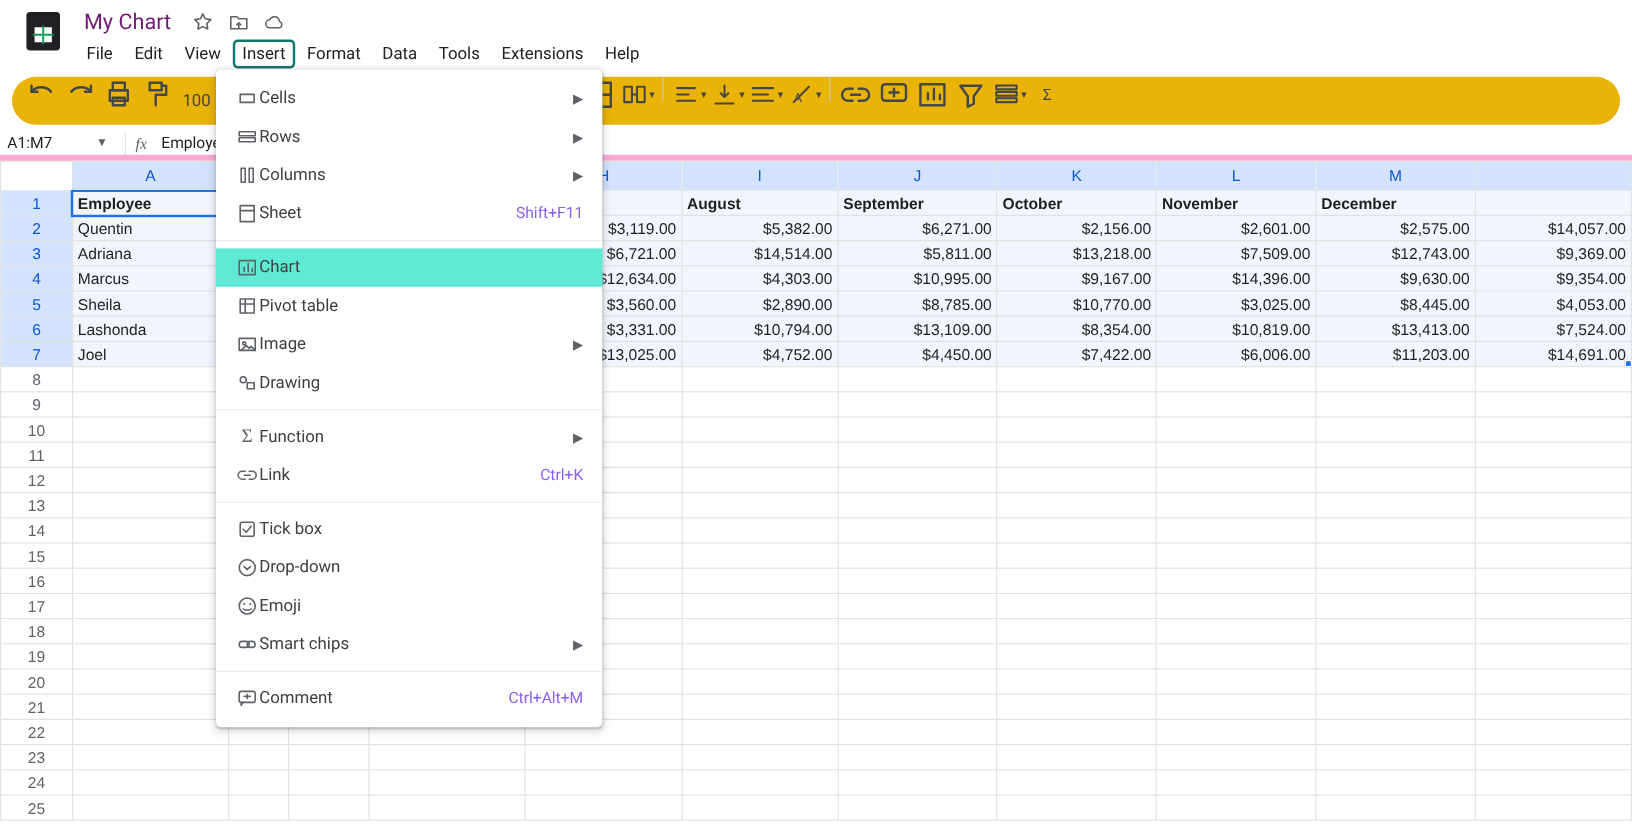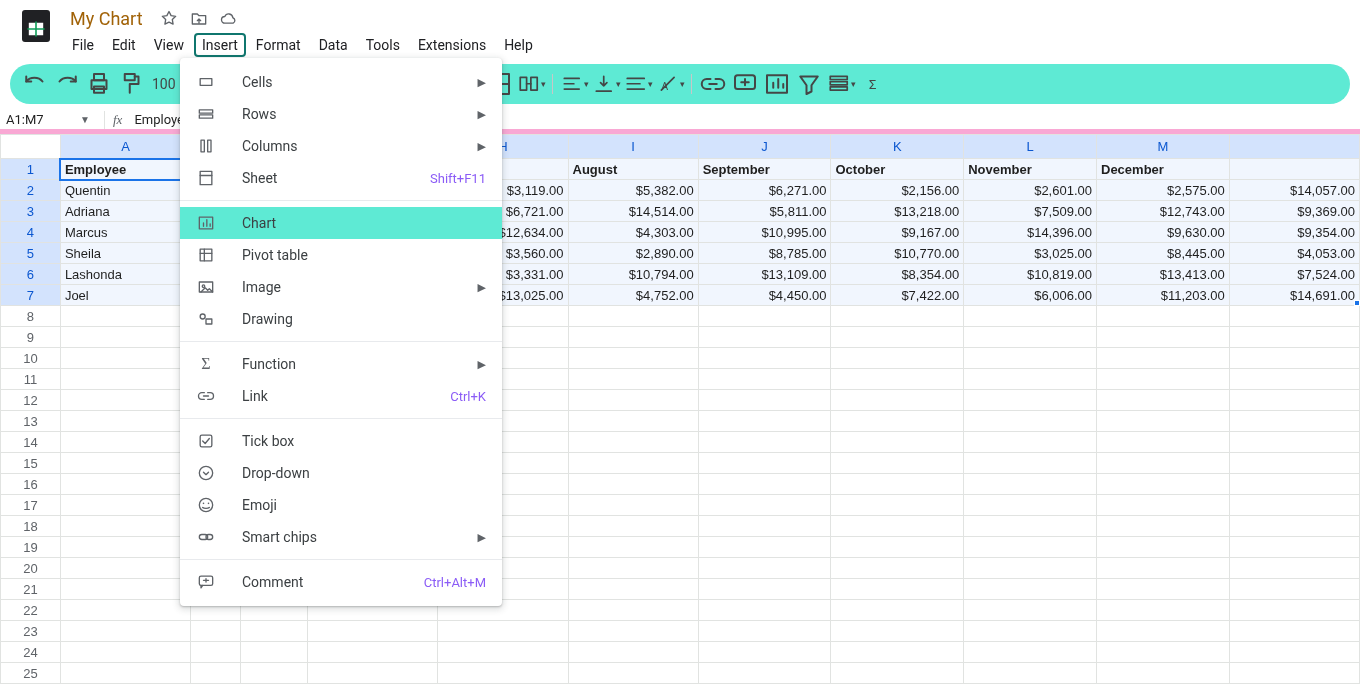--- a/index.html
+++ b/index.html
@@ -4,29 +4,29 @@
 <style>
   * { box-sizing: border-box; margin: 0; padding: 0; font-family: "Google Sans", Roboto, Arial, sans-serif; }
   body { width: 1360px; height: 693px; background: #fff; color: #202124; font-size: 13px; overflow: hidden; position: relative; }
 
   
   .header { display: flex; align-items: flex-start; padding: 6px 16px 0 16px; height: 60px; }
   .logo { width: 40px; height: 40px; margin-right: 8px; display:flex; align-items:center; justify-content:center; }
   .logo svg { width: 36px; height: 36px; }
   .title-area { display:flex; flex-direction:column; }
   .title-row { display:flex; align-items:center; gap:10px; }
-  .doc-title { font-size: 18px; color:#a16207; padding: 2px 6px; }
+  .doc-title { font-size: 18px; color:#701a75; padding: 2px 6px; }
   .title-icon { color:#5f6368; width:20px; height:20px; display:flex;align-items:center;justify-content:center; cursor:pointer; }
   .menubar { display:flex; gap:2px; margin-top:2px; }
   .menu-item { padding: 4px 8px; color:#202124; font-size:14px; border-radius:4px; cursor:pointer; }
   .menu-item.active { border: 2px solid #0f766e; border-radius:4px; padding:2px 6px; }
 
   
   .toolbar-wrap { padding: 4px 10px 6px 10px; }
-  .toolbar { background:#5eead4; border-radius: 24px; height:40px; display:flex; align-items:center; padding:0 10px; gap:2px; }
+  .toolbar { background:#eab308; border-radius: 24px; height:40px; display:flex; padding:0 10px; gap:2px; }
   .tb-btn { width:30px; height:30px; display:flex; align-items:center; justify-content:center; color:#444746; border-radius:4px; cursor:pointer; position:relative; }
   .tb-sep { width:1px; height:20px; background:#c7c7c7; margin:0 4px; }
   .zoom { font-size:14px; color:#444746; padding:0 4px; display:flex; align-items:center; gap:4px; }
   .fontsize { display:flex; align-items:center; gap:0; }
   .fontsize .sz { width:32px; height:22px; border:1px solid #747775; border-radius:4px; text-align:center; font-size:13px; display:flex;align-items:center;justify-content:center;}
   .tb-btn.bold { font-weight:bold; color:#1f1f1f; background:#d3e3fd; }
   .underline-a { position:relative; }
   .underline-a::after { content:""; position:absolute; left:4px; right:4px; bottom:3px; height:3px; background:#000; }
 
   
@@ -49,21 +49,21 @@
   thead th.corner { width:46px; background:#fff; }
   tr.hdr-row td { font-weight:bold; text-align:left; }
   tr.hdr-row td:first-of-type { }
   .col-A { width:100px; } .col-F{width:100px;} .col-G{width:100px;} .col-H{width:100px;} .col-I{width:102px;} .col-J{width:102px;} .col-K{width:102px;} .col-L{width:102px;} .col-M{width:100px;}
 
   
   .sel-handle { position:absolute; width:6px;height:6px;background:#1a73e8;border:1px solid #fff; right:-1px; bottom:-1px; }
 
   
   .dropdown { position:absolute; top:58px; left:180px; width:322px; background:#fff; border-radius:4px; box-shadow:0 2px 6px 2px rgba(60,64,67,.15),0 1px 2px rgba(60,64,67,.3); padding:8px 0; z-index:50; }
-  .dd-item { display:flex; align-items:center; height:32px; padding:0 16px; gap:26px; cursor:pointer; color:#3c4043; font-size:14px; position:relative;}
+  .dd-item { display:flex; align-items:center; height:32px; padding:0 16px; gap:0; cursor:pointer; color:#3c4043; font-size:14px; position:relative;}
   .dd-item.highlight { background:#5eead4; }
   .dd-item .ic { width:20px; height:20px; display:flex;align-items:center;justify-content:center; color:#5f6368; }
   .dd-item .lbl { flex:1; }
   .dd-item .shortcut { color:#8b5cf6; font-size:13px; }
   .dd-item .sub-arrow { color:#5f6368; font-size:11px; }
   .dd-sep { height:1px; background:#e8eaed; margin:6px 0; }
   .dd-badge { background:#1e8e3e; color:#fff; font-size:11px; font-weight:500; border-radius:10px; padding:2px 8px; }
   .dd-highlight-ring { position:absolute; border:2px solid #842bd1; border-radius:4px; pointer-events:none; }
 
   

